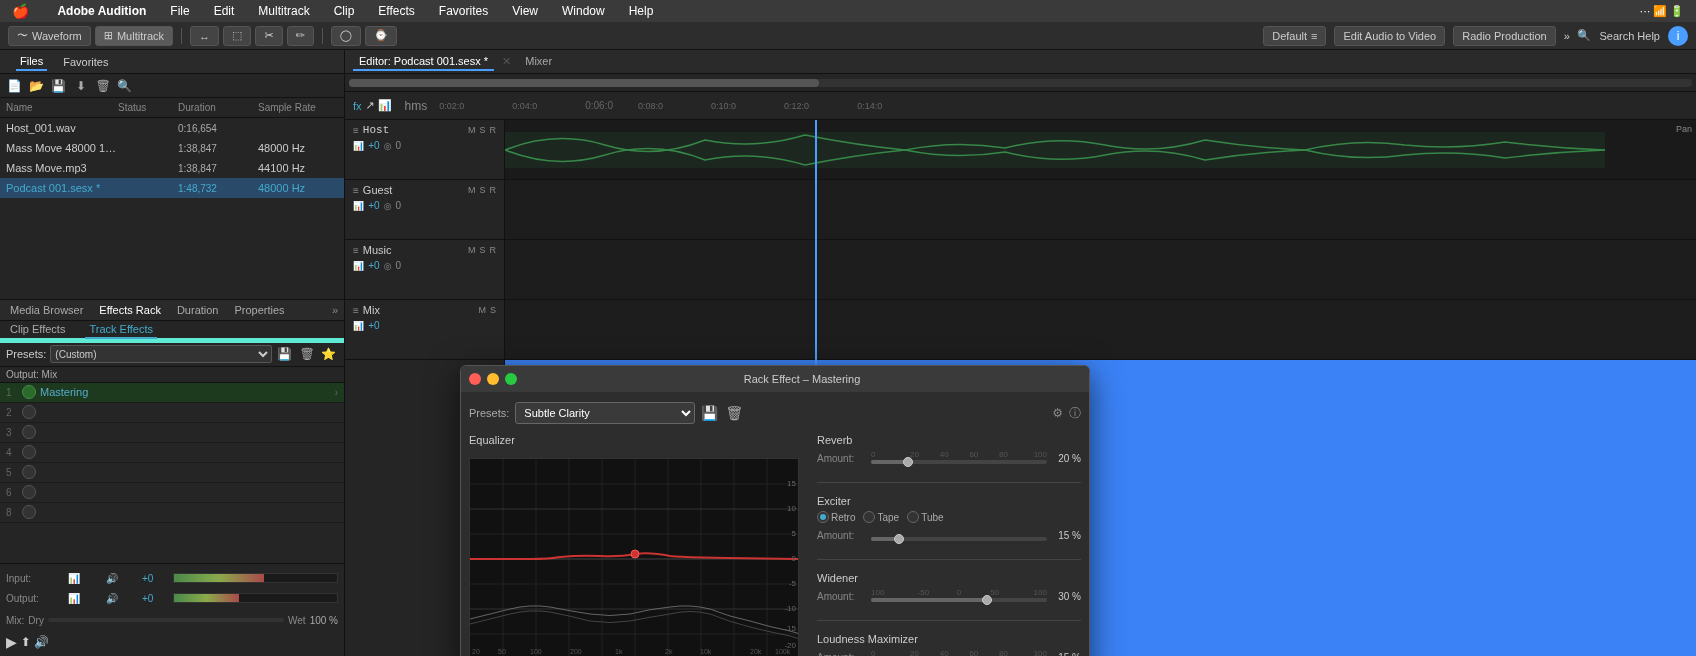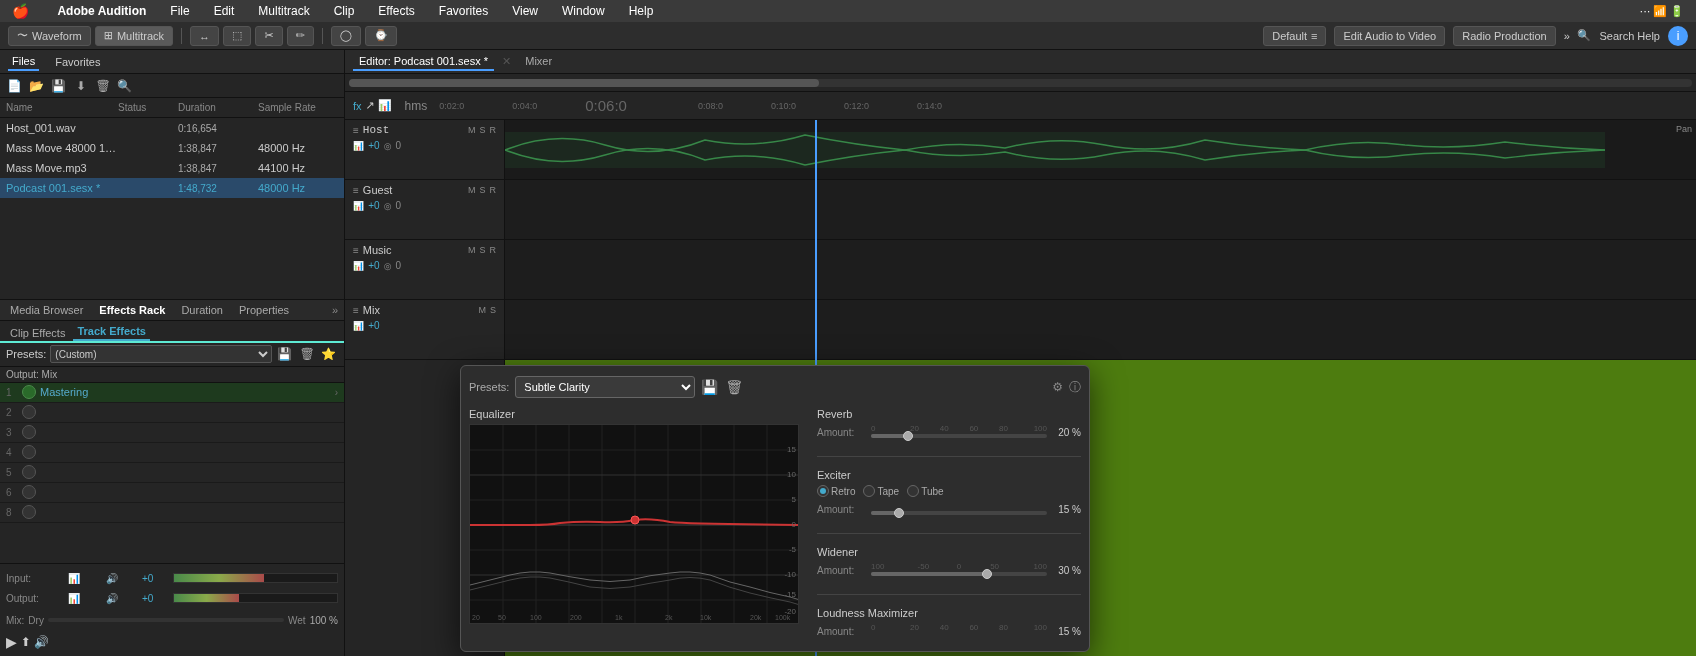--- a/index.html
+++ b/index.html
@@ -70,21 +70,21 @@
       flex-direction: column;
     }
 
     
     .panel-tabs {
       display: flex;
       align-items: center;
       height: 24px;
       background: #2a2a2a;
       border-bottom: 1px solid #111;
-      padding: 0 8px;
+      padding: 0 16px;
       gap: 12px;
     }
     .panel-tab {
       font-size: 11px;
       color: #ccc;
       cursor: pointer;
       padding: 2px 4px;
     }
     .panel-tab.active { color: #fff; border-bottom: 2px solid #4a9eff; }
 
@@ -134,21 +134,21 @@
       align-items: center;
       height: 22px;
       background: #2a2a2a;
       padding: 0 6px;
       gap: 8px;
       border-bottom: 1px solid #111;
     }
     .section-tab {
       font-size: 11px; color: #aaa; cursor: pointer; padding: 2px 4px;
     }
-    .section-tab.active { color: #fff; font-weight: bold; }
+    .section-tab.active { color: #fff; }
     .presets-row {
       display: flex; align-items: center; height: 24px;
       padding: 0 6px; gap: 4px; border-bottom: 1px solid #111;
     }
     .presets-select {
       flex: 1; height: 18px; background: #333; border: 1px solid #555;
       color: #ccc; font-size: 10px; border-radius: 2px;
     }
     .track-mix-label {
       padding: 2px 6px; font-size: 10px; color: #aaa;
@@ -245,21 +245,21 @@
     }
     .presets-label { font-size: 11px; color: #aaa; }
     .presets-dropdown {
       width: 180px; height: 22px; background: #3a3a3a;
       border: 1px solid #666; color: #fff; font-size: 11px;
       border-radius: 3px; padding: 0 4px;
     }
 
     .modal-body { display: flex; gap: 8px; }
     .eq-section { width: 340px; }
-    .eq-label { font-size: 11px; color: #ccc; margin-bottom: 4px; }
+    .eq-label { font-size: 11px; color: #ccc; margin-bottom: 12px; }
 
     .eq-canvas {
       width: 330px; height: 200px;
       background: #111; border: 1px solid #333;
       position: relative; overflow: hidden;
     }
 
     .right-controls { flex: 1; display: flex; flex-direction: column; gap: 8px; }
 
     .control-section { }
@@ -400,21 +400,21 @@
     </div>
 
     <div class="section-tabs" style="margin-top: auto; border-top: 1px solid #111; background: #2a2a2a;">
       <span class="section-tab">Media Browser</span>
       <span class="section-tab active">Effects Rack</span>
       <span class="section-tab">Duration</span>
       <span class="section-tab">Properties</span>
       <span style="margin-left:auto; color:#888;">»</span>
     </div>
 
-    <div style="display:flex; align-items:flex-end; height:22px; padding: 0 6px; gap:4px; border-bottom: 2px solid #5eead4; background: #252525;">
+    <div style="display:flex; align-items:flex-start; height:22px; padding: 0 6px; gap:16px; border-bottom: 5px solid #5eead4; background: #252525;">
       <span class="section-tab">Clip Effects</span>
       <span class="section-tab active" style="color:#4ac; border-bottom: 2px solid #4ac;">Track Effects</span>
     </div>
 
     <div class="presets-row">
       <span>Presets:</span>
       <select class="presets-select">
         <option>(Custom)</option>
       </select>
       <div class="icon-btn">💾</div>
@@ -509,21 +509,21 @@
     </div>
 
     <div class="timeline-toolbar">
       <span style="color:#4ac; font-size:11px;">fx</span>
       <span>↗</span>
       <span>📊</span>
       <span style="margin-left:8px; font-size:12px; color:#888;">hms</span>
       <div style="flex:1; display:flex; align-items:center; padding:0 8px;">
         <span style="font-size:9px; color:#666; margin-right:48px;">0:02:0</span>
         <span style="font-size:9px; color:#666; margin-right:48px;">0:04:0</span>
-        <span style="font-size:15px; color:#666; margin-right:71px;">0:06:0</span>
+        <span style="font-size:10px; color:#666; margin-right:25px;">0:06:0</span>
         <span style="font-size:9px; color:#666; margin-right:48px;">0:08:0</span>
         <span style="font-size:9px; color:#666; margin-right:48px;">0:10:0</span>
         <span style="font-size:9px; color:#666; margin-right:48px;">0:12:0</span>
         <span style="font-size:9px; color:#666;">0:14:0</span>
       </div>
     </div>
 
     <div class="waveform-area">
 
       <div style="display:flex; height:100%;">
@@ -585,21 +585,21 @@
               <span style="font-size:9px; color:#888; margin-left:auto;">M</span>
               <span style="font-size:9px; color:#888;">S</span>
             </div>
             <div style="display:flex; align-items:center; gap:4px;">
               <span style="font-size:9px; color:#888;">📊</span>
               <span style="font-size:10px; color:#4ac;">+0</span>
             </div>
           </div>
         </div>
 
-        <div style="flex:1; background:#4d7c0f; position:relative; overflow:hidden;">
+        <div style="flex:1; background:#3b82f6; position:relative; overflow:hidden;">
 
           <div style="position:absolute; left:310px; top:0; bottom:0; width:2px; background:#4a9eff; z-index:10;"></div>
 
           <div style="height:60px; border-bottom:1px solid #111; background:#1a1a1a; position:relative;">
             <div style="position:absolute; top:4px; right:4px; font-size:9px; color:#888;">Pan</div>
             <div style="position:absolute; left:0; top:0; right:0; bottom:0;">
               <svg width="100%" height="60">
                 <path d="M0,30 Q50,10 100,25 Q150,40 200,20 Q250,30 300,15 Q350,25 400,30 Q450,20 500,28 Q550,15 600,25 Q650,35 700,20 Q750,28 800,30 Q850,18 900,25 Q950,30 1000,22 Q1050,28 1100,30" stroke="#3a8a4a" fill="none" stroke-width="1.5"></path>
                 <path d="M0,30 Q50,50 100,35 Q150,20 200,40 Q250,30 300,45 Q350,35 400,30 Q450,40 500,32 Q550,45 600,35 Q650,25 700,40 Q750,32 800,30 Q850,42 900,35 Q950,30 1000,38 Q1050,32 1100,30" stroke="#3a8a4a" fill="none" stroke-width="1.5"></path>
                 <rect x="0" y="12" width="1100" height="36" fill="rgba(40,120,60,0.15)"></rect>
@@ -610,20 +610,26 @@
           <div style="height:60px; border-bottom:1px solid #111; background:#1d1d1d;"></div>
 
           <div style="height:60px; border-bottom:1px solid #111; background:#1d1d1d;"></div>
 
           <div style="height:60px; border-bottom:1px solid #111; background:#1d1d1d;"></div>
         </div>
       </div>
 
       <div class="rack-modal">
 
+        <div class="modal-titlebar">
+          <div class="modal-btn close"></div>
+          <div class="modal-btn minimize"></div>
+          <div class="modal-btn maximize"></div>
+          <span class="modal-title">Rack Effect – Mastering</span>
+        </div>
 
         <div class="modal-content">
 
           <div class="modal-presets-row">
             <span class="presets-label">Presets:</span>
             <select class="presets-dropdown">
               <option>Subtle Clarity</option>
             </select>
             <div class="icon-btn" style="font-size:14px;">💾</div>
             <div class="icon-btn" style="font-size:14px;">🗑</div>

